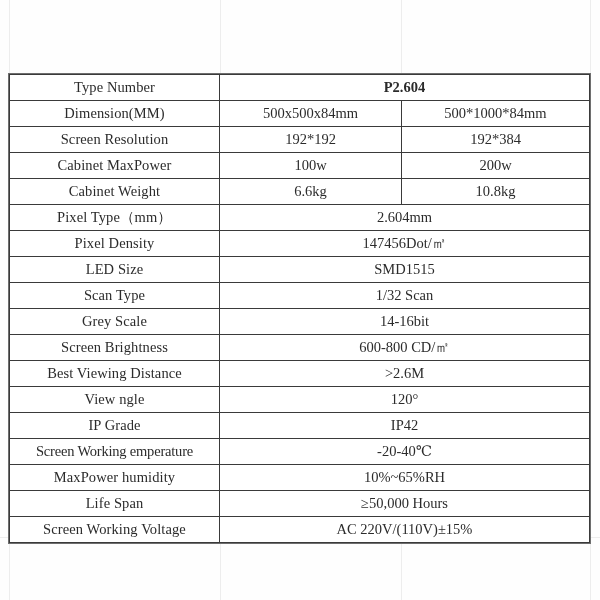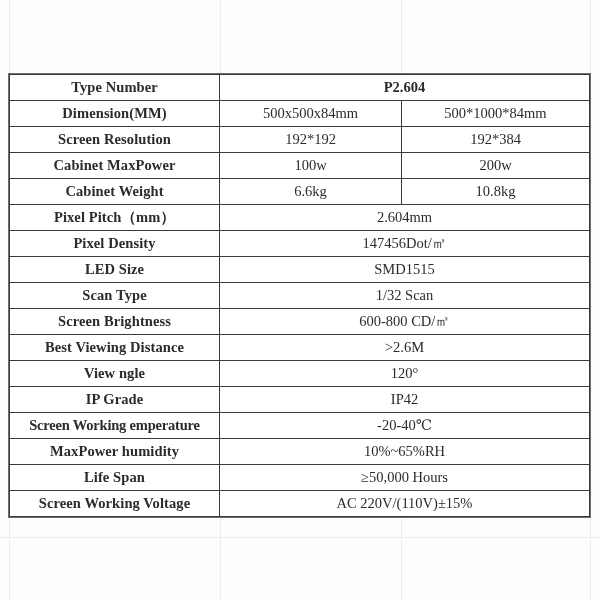--- a/index.html
+++ b/index.html
@@ -57,21 +57,21 @@
     overflow: hidden;
   }
 
   
   #spec-table {
     outline: 1px solid #6e6e6e;
     outline-offset: 0px;
   }
 
   td.label {
-    font-weight: bold;
+    font-weight: normal;
     font-size: 14.5px;
     letter-spacing: 0.1px;
     color: #1f1f23;
     margin-left: 40px;
   }
   td.label.tight {
     font-size: 13.2px;
     letter-spacing: -0.2px;
   }
 
@@ -125,34 +125,38 @@
           <td class="label">Cabinet MaxPower</td>
           <td class="value">100w</td>
           <td class="value">200w</td>
         </tr>
         <tr>
           <td class="label">Cabinet Weight</td>
           <td class="value">6.6kg</td>
           <td class="value">10.8kg</td>
         </tr>
         <tr>
-          <td class="label">Pixel Pitch（mm）</td>
+          <td class="label">Pixel Type（mm）</td>
           <td class="value" colspan="2">2.604mm</td>
         </tr>
         <tr>
           <td class="label">Pixel Density</td>
           <td class="value" colspan="2">147456Dot/㎡</td>
         </tr>
         <tr>
           <td class="label">LED Size</td>
           <td class="value" colspan="2">SMD1515</td>
         </tr>
         <tr>
           <td class="label">Scan Type</td>
           <td class="value" colspan="2">1/32 Scan</td>
+        </tr>
+        <tr>
+          <td class="label">Grey Scale</td>
+          <td class="value" colspan="2">14-16bit</td>
         </tr>
         <tr>
           <td class="label">Screen Brightness</td>
           <td class="value" colspan="2">600-800 CD/㎡</td>
         </tr>
         <tr>
           <td class="label">Best Viewing Distance</td>
           <td class="value" colspan="2">&gt;2.6M</td>
         </tr>
         <tr>

